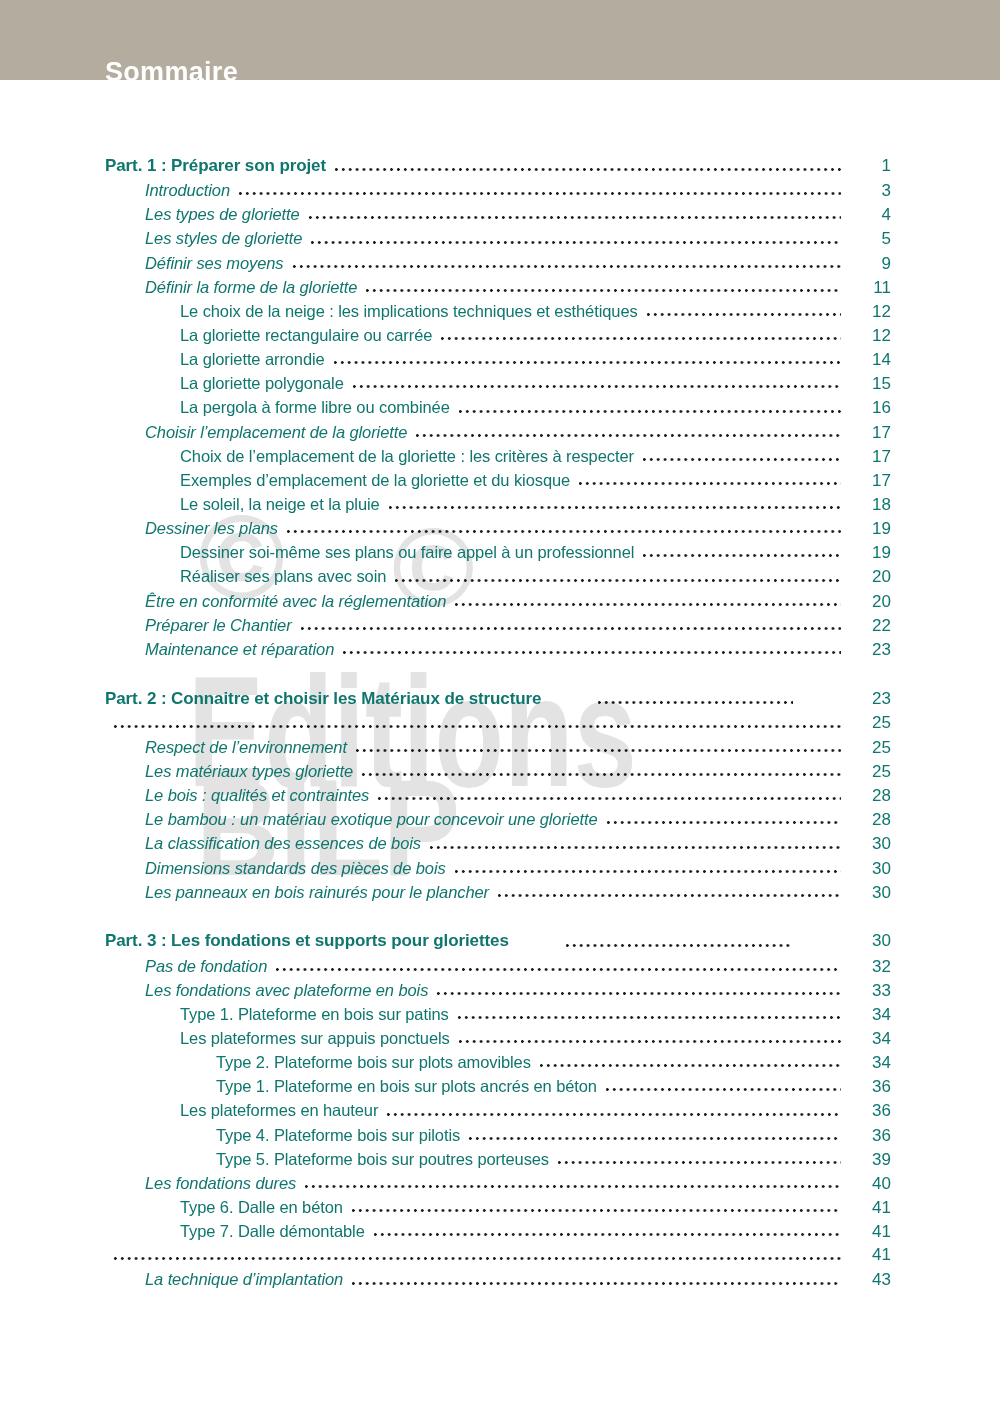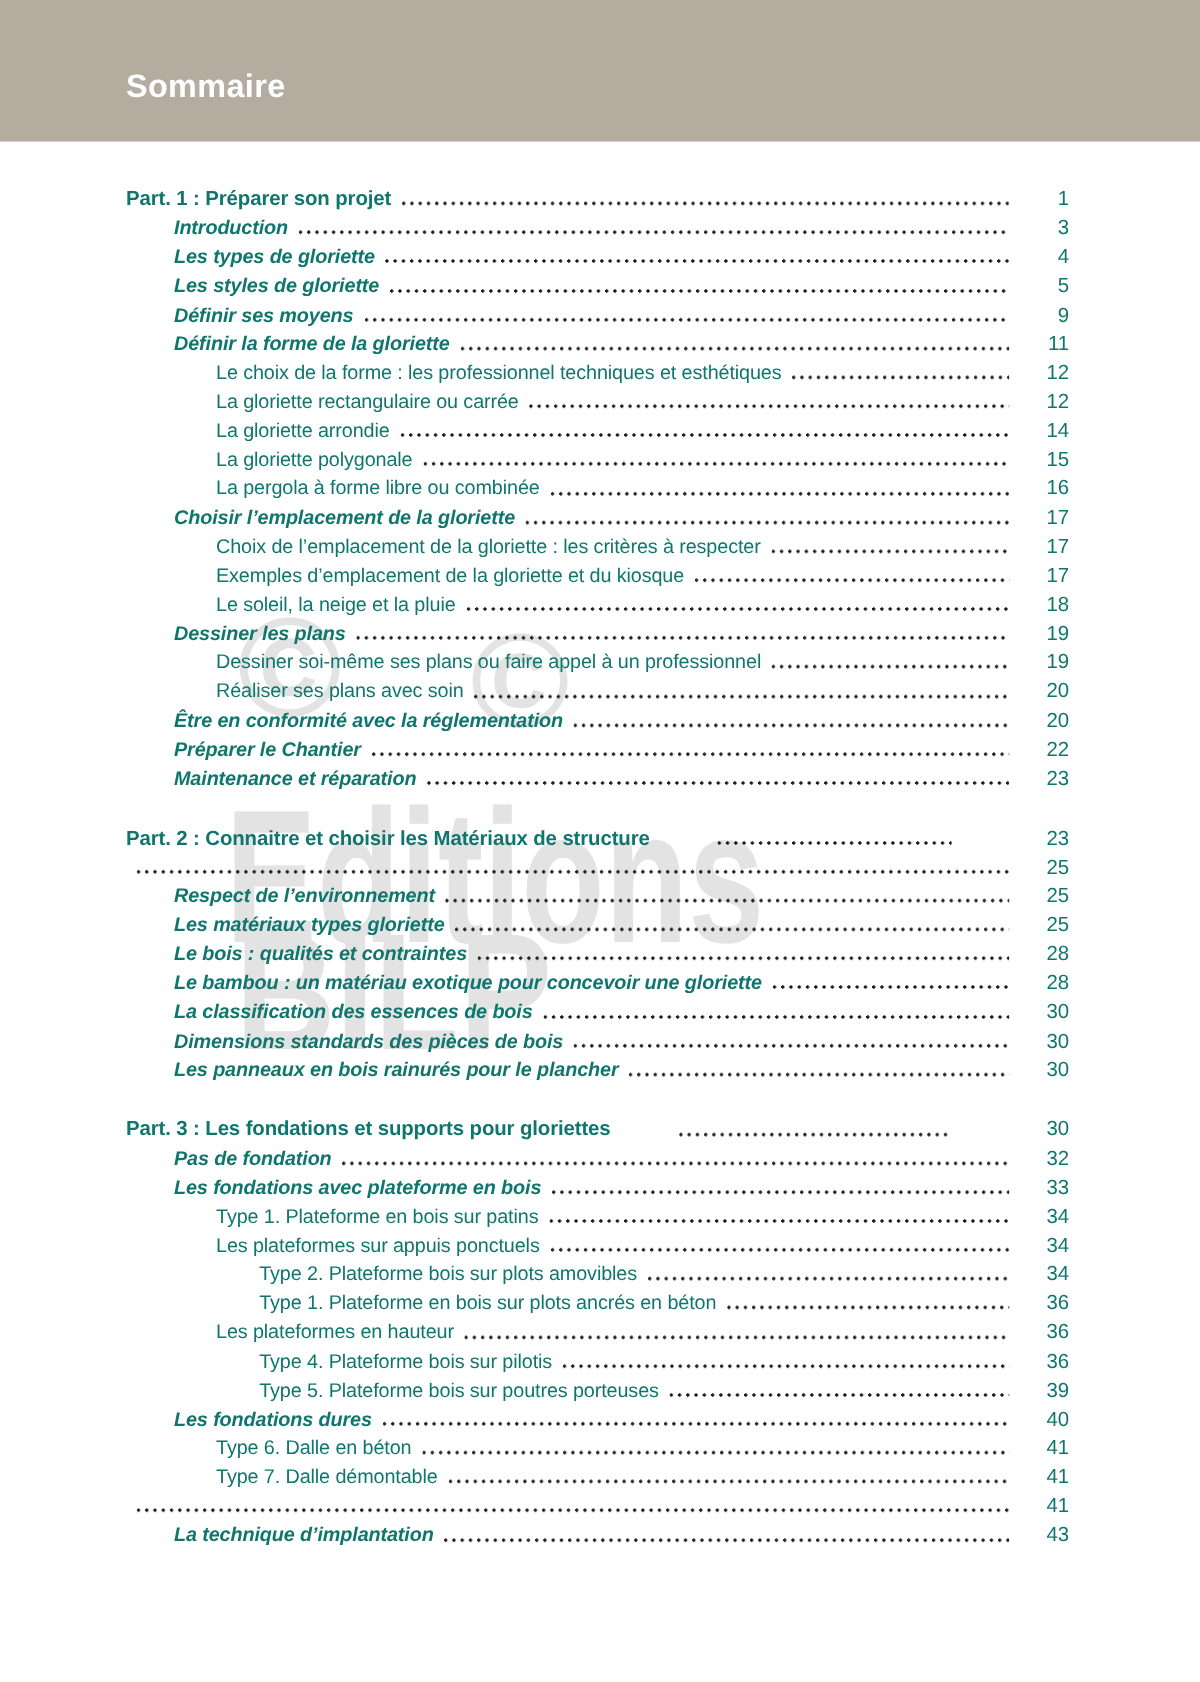--- a/index.html
+++ b/index.html
@@ -10,21 +10,21 @@
     position: relative;
     overflow: hidden;
   }
   .page {
     position: absolute; inset: 0;
     background: #ffffff;
   }
   
   .header-band {
     position: absolute; top: 0; left: 0; right: 0;
-    height: 118px;
+    height: 80px;
     background: #b5aca0;
     z-index: 2;
   }
   .header-title {
     position: absolute; left: 105px; top: 57px;
     color: #ffffff;
     font-size: 27px;
     font-weight: bold;
     letter-spacing: 0.3px;
   }
@@ -57,21 +57,21 @@
     height: 24.15px;
     line-height: 24.15px;
   }
   .row.gap { margin-top: 25.6px; gap: 48px; }
   .title {
     white-space: nowrap;
     font-size: 16.5px;
     letter-spacing: -0.1px;
   }
   .row.part .title { font-weight: bold; font-size: 17px; }
-  .row.l1 .title { font-weight: bold; font-style: italic; padding-left: 40px; }
+  .row.l1 .title { font-weight: normal; font-style: italic; padding-left: 40px; }
   .row.l2 .title { padding-left: 75px; }
   .row.l3 .title { padding-left: 111px; }
   .leader {
     flex: 1;
     align-self: flex-end;
     height: 5px;
     margin: 0 14px 6px 9px;
     background-image: radial-gradient(circle at 1.4px 2.5px, #1b1b1b 1.2px, rgba(0,0,0,0) 1.55px);
     background-size: 6.9px 5px;
     background-repeat: repeat-x;
@@ -124,21 +124,21 @@
         <span class="title">Définir ses moyens</span>
         <span class="leader"></span>
         <span class="pagenum">9</span>
       </div>
       <div class="row l1">
         <span class="title">Définir la forme de la gloriette</span>
         <span class="leader"></span>
         <span class="pagenum">11</span>
       </div>
       <div class="row l2">
-        <span class="title">Le choix de la forme : les professionnel techniques et esthétiques</span>
+        <span class="title">Le choix de la neige : les implications techniques et esthétiques</span>
         <span class="leader"></span>
         <span class="pagenum">12</span>
       </div>
       <div class="row l2">
         <span class="title">La gloriette rectangulaire ou carrée</span>
         <span class="leader"></span>
         <span class="pagenum">12</span>
       </div>
       <div class="row l2">
         <span class="title">La gloriette arrondie</span>

